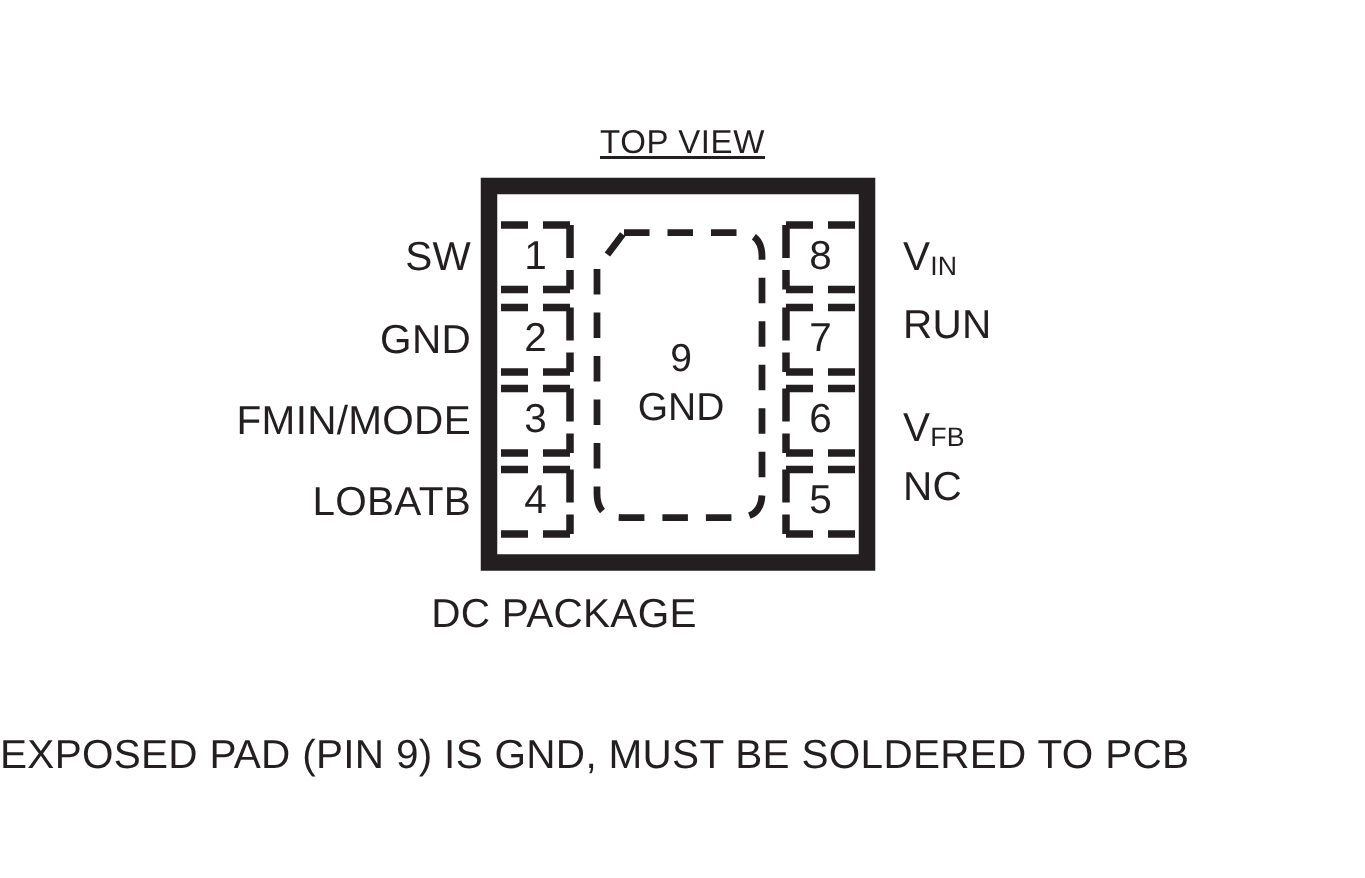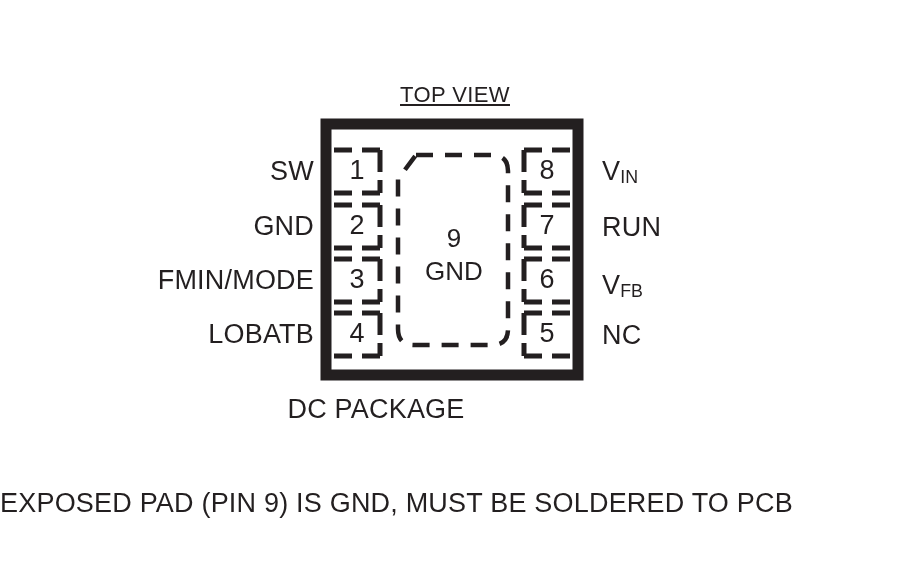--- a/index.html
+++ b/index.html
@@ -174,25 +174,25 @@
   <div class="abs pin-label pin-label-left" style="top:158px"><span>SW</span></div>
 
   <div class="abs pin-label pin-label-left" style="top:213px"><span>GND</span></div>
 
   <div class="abs pin-label pin-label-left" style="top:321px"><span>LOBATB</span></div>
 
   <div class="abs pin-label pin-label-left" style="top:267px"><span>FMIN/MODE</span></div>
 
   <div class="abs pin-label pin-label-right" style="top:158px"><span>V</span><sub>IN</sub></div>
 
-  <div class="abs pin-label pin-label-right" style="top:214px"><span>RUN</span></div>
+  <div class="abs pin-label pin-label-right" style="top:203px"><span>RUN</span></div>
 
   <div class="abs pin-label pin-label-right" style="top:272px"><span>V</span><sub>FB</sub></div>
 
-  <div class="abs pin-label pin-label-right" style="top:322px"><span>NC</span></div>
+  <div class="abs pin-label pin-label-right" style="top:311px"><span>NC</span></div>
 
   <div class="abs" style="left:334px;width:46px;top:157px;text-align:center;font-size:27px;line-height:1;">1</div>
   <div class="abs" style="left:334px;width:46px;top:212px;text-align:center;font-size:27px;line-height:1;">2</div>
   <div class="abs" style="left:334px;width:46px;top:266px;text-align:center;font-size:27px;line-height:1;">3</div>
   <div class="abs" style="left:334px;width:46px;top:320px;text-align:center;font-size:27px;line-height:1;">4</div>
 
   <div class="abs" style="left:524px;width:46px;top:157px;text-align:center;font-size:27px;line-height:1;">8</div>
   <div class="abs" style="left:524px;width:46px;top:212px;text-align:center;font-size:27px;line-height:1;">7</div>
   <div class="abs" style="left:524px;width:46px;top:266px;text-align:center;font-size:27px;line-height:1;">6</div>
   <div class="abs" style="left:524px;width:46px;top:320px;text-align:center;font-size:27px;line-height:1;">5</div>

